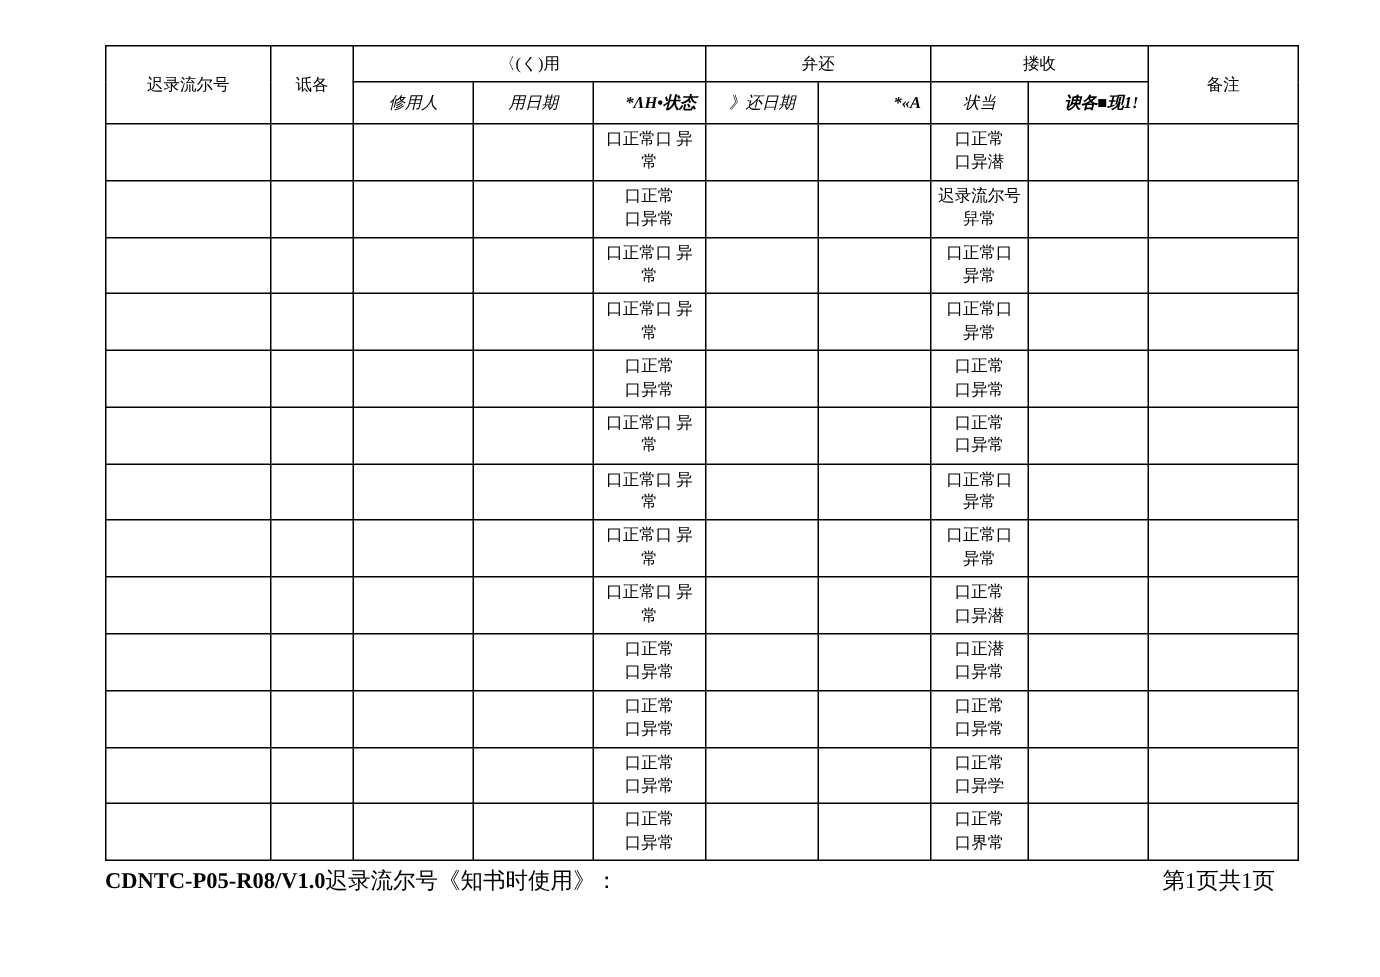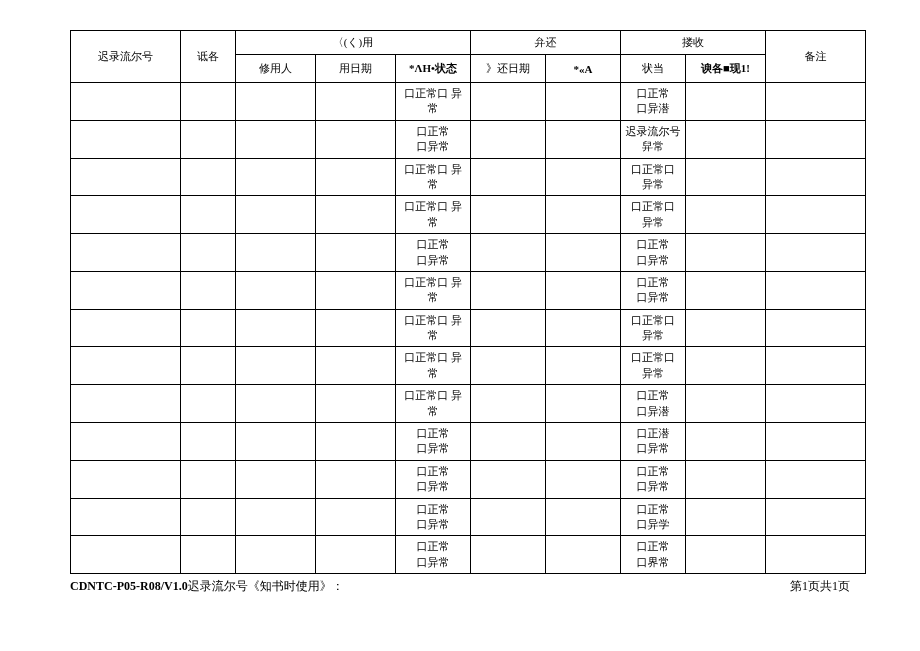--- a/index.html
+++ b/index.html
@@ -36,35 +36,37 @@
     .col-status2 { width: 65px; }
     .col-find { width: 80px; }
     .col-remark { width: 100px; }
     .status-cell {
       text-align: center;
       padding: 3px 4px;
       line-height: 1.4;
     }
     .header-sub {
       height: 28px;
+      font-style: italic;
     }
     .footer-row {
       display: flex;
       justify-content: space-between;
       margin-top: 4px;
-      font-size: 12px;
+      font-size: 15px;
     }
     .footer-code {
       font-weight: bold;
     }
     .footer-code span {
       font-weight: normal;
     }
     .bold-hdr {
       font-weight: bold;
+      text-align: right;
     }
   </style>
 </head>
 <body>
 
 <table>
   <colgroup>
     <col class="col-device">
     <col class="col-shige">
     <col class="col-user">

